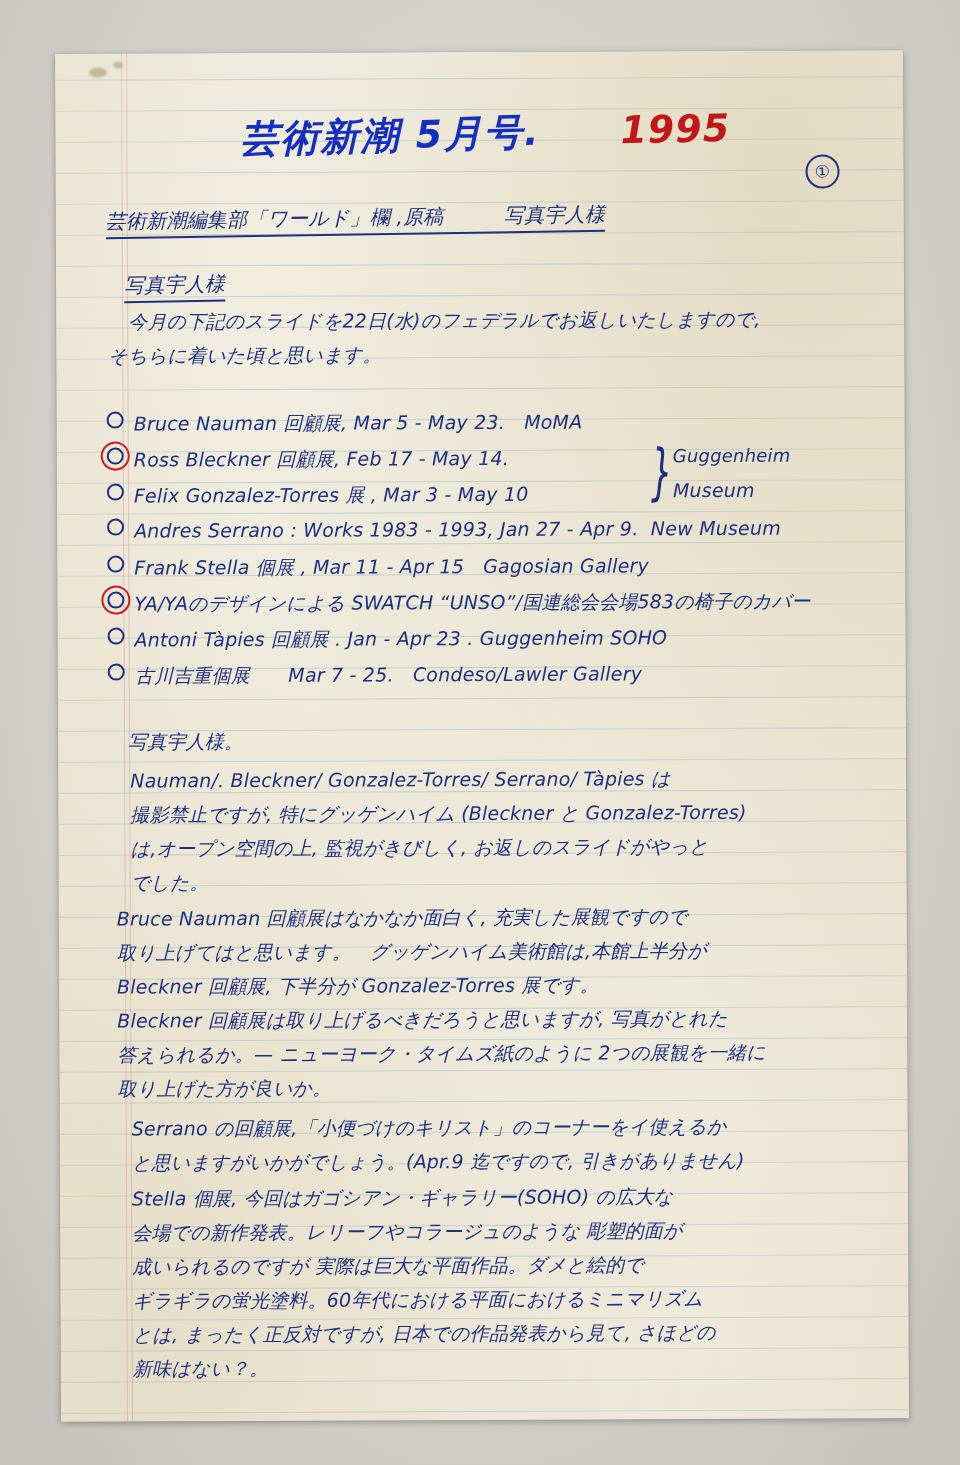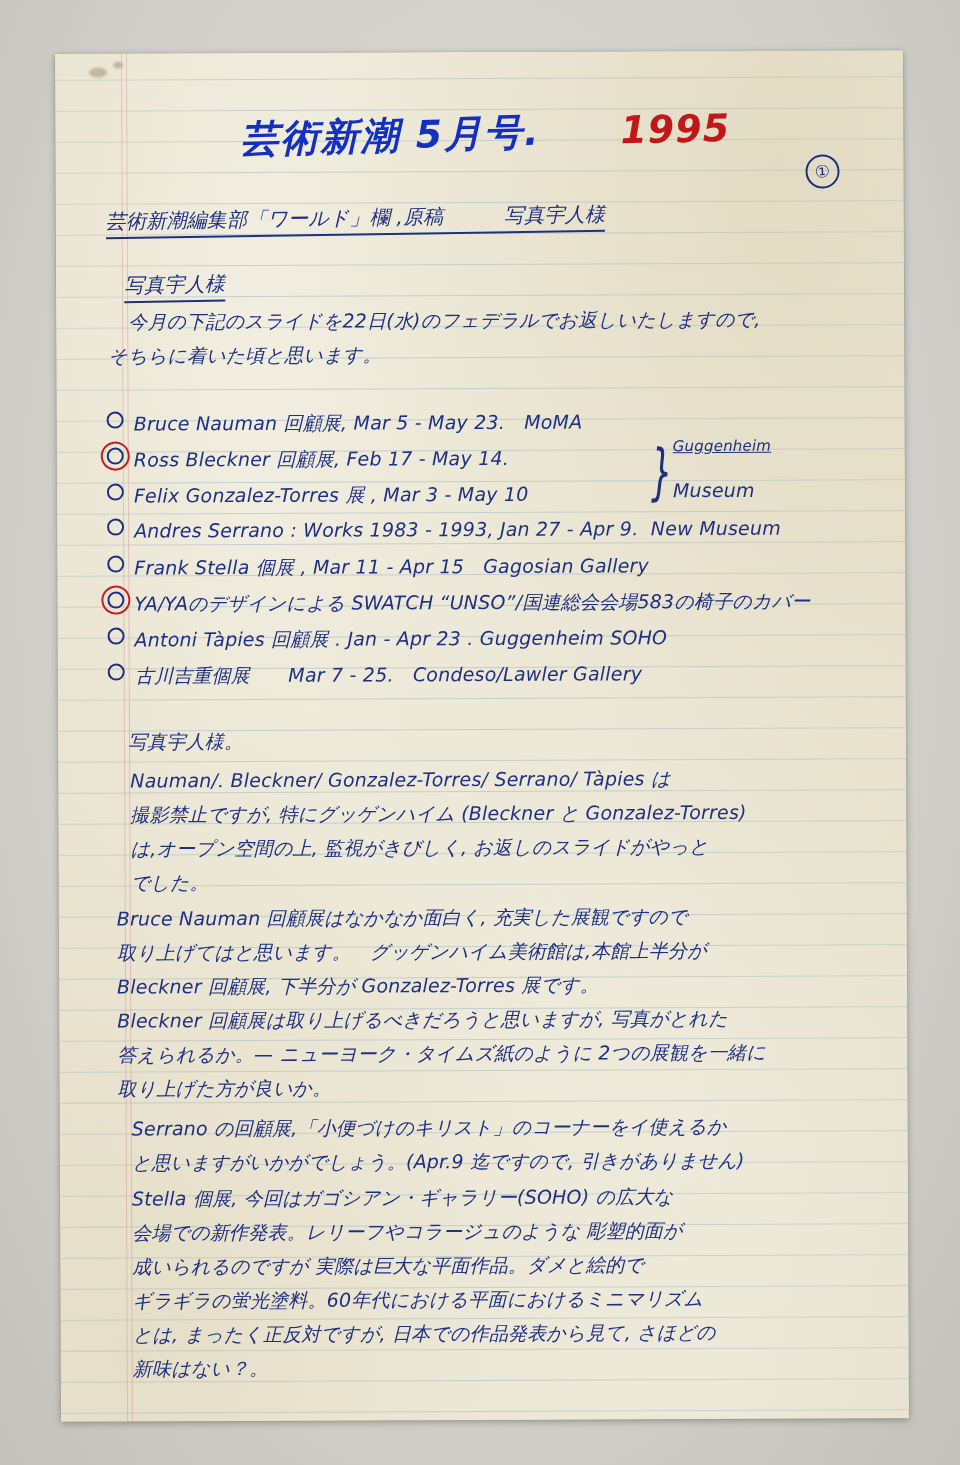--- a/index.html
+++ b/index.html
@@ -207,21 +207,21 @@
         <span class="bullet circled"></span>
         <span>Ross Bleckner 回顧展, Feb 17 - May 14.</span>
       </div>
 
       <div class="hw list-row" style="left:50px; top:430px;">
         <span class="bullet"></span>
         <span>Felix Gonzalez-Torres 展 , Mar 3 - May 10</span>
       </div>
 
       <div class="hw brace" style="left:594px; top:400px;">}</div>
-      <div class="hw" style="left:616px; top:386px; font-size:15px;text-decoration:underline;">Guggenheim</div>
+      <div class="hw" style="left:616px; top:394px; font-size:18px;">Guggenheim</div>
       <div class="hw" style="left:616px; top:428px; font-size:19px;">Museum</div>
 
       <div class="hw list-row" style="left:50px; top:466px;">
         <span class="bullet"></span>
         <span>Andres Serrano : Works 1983 - 1993, Jan 27 - Apr 9.  New Museum</span>
       </div>
 
       <div class="hw list-row" style="left:50px; top:502px;">
         <span class="bullet"></span>
         <span>Frank Stella 個展 , Mar 11 - Apr 15　Gagosian Gallery</span>

